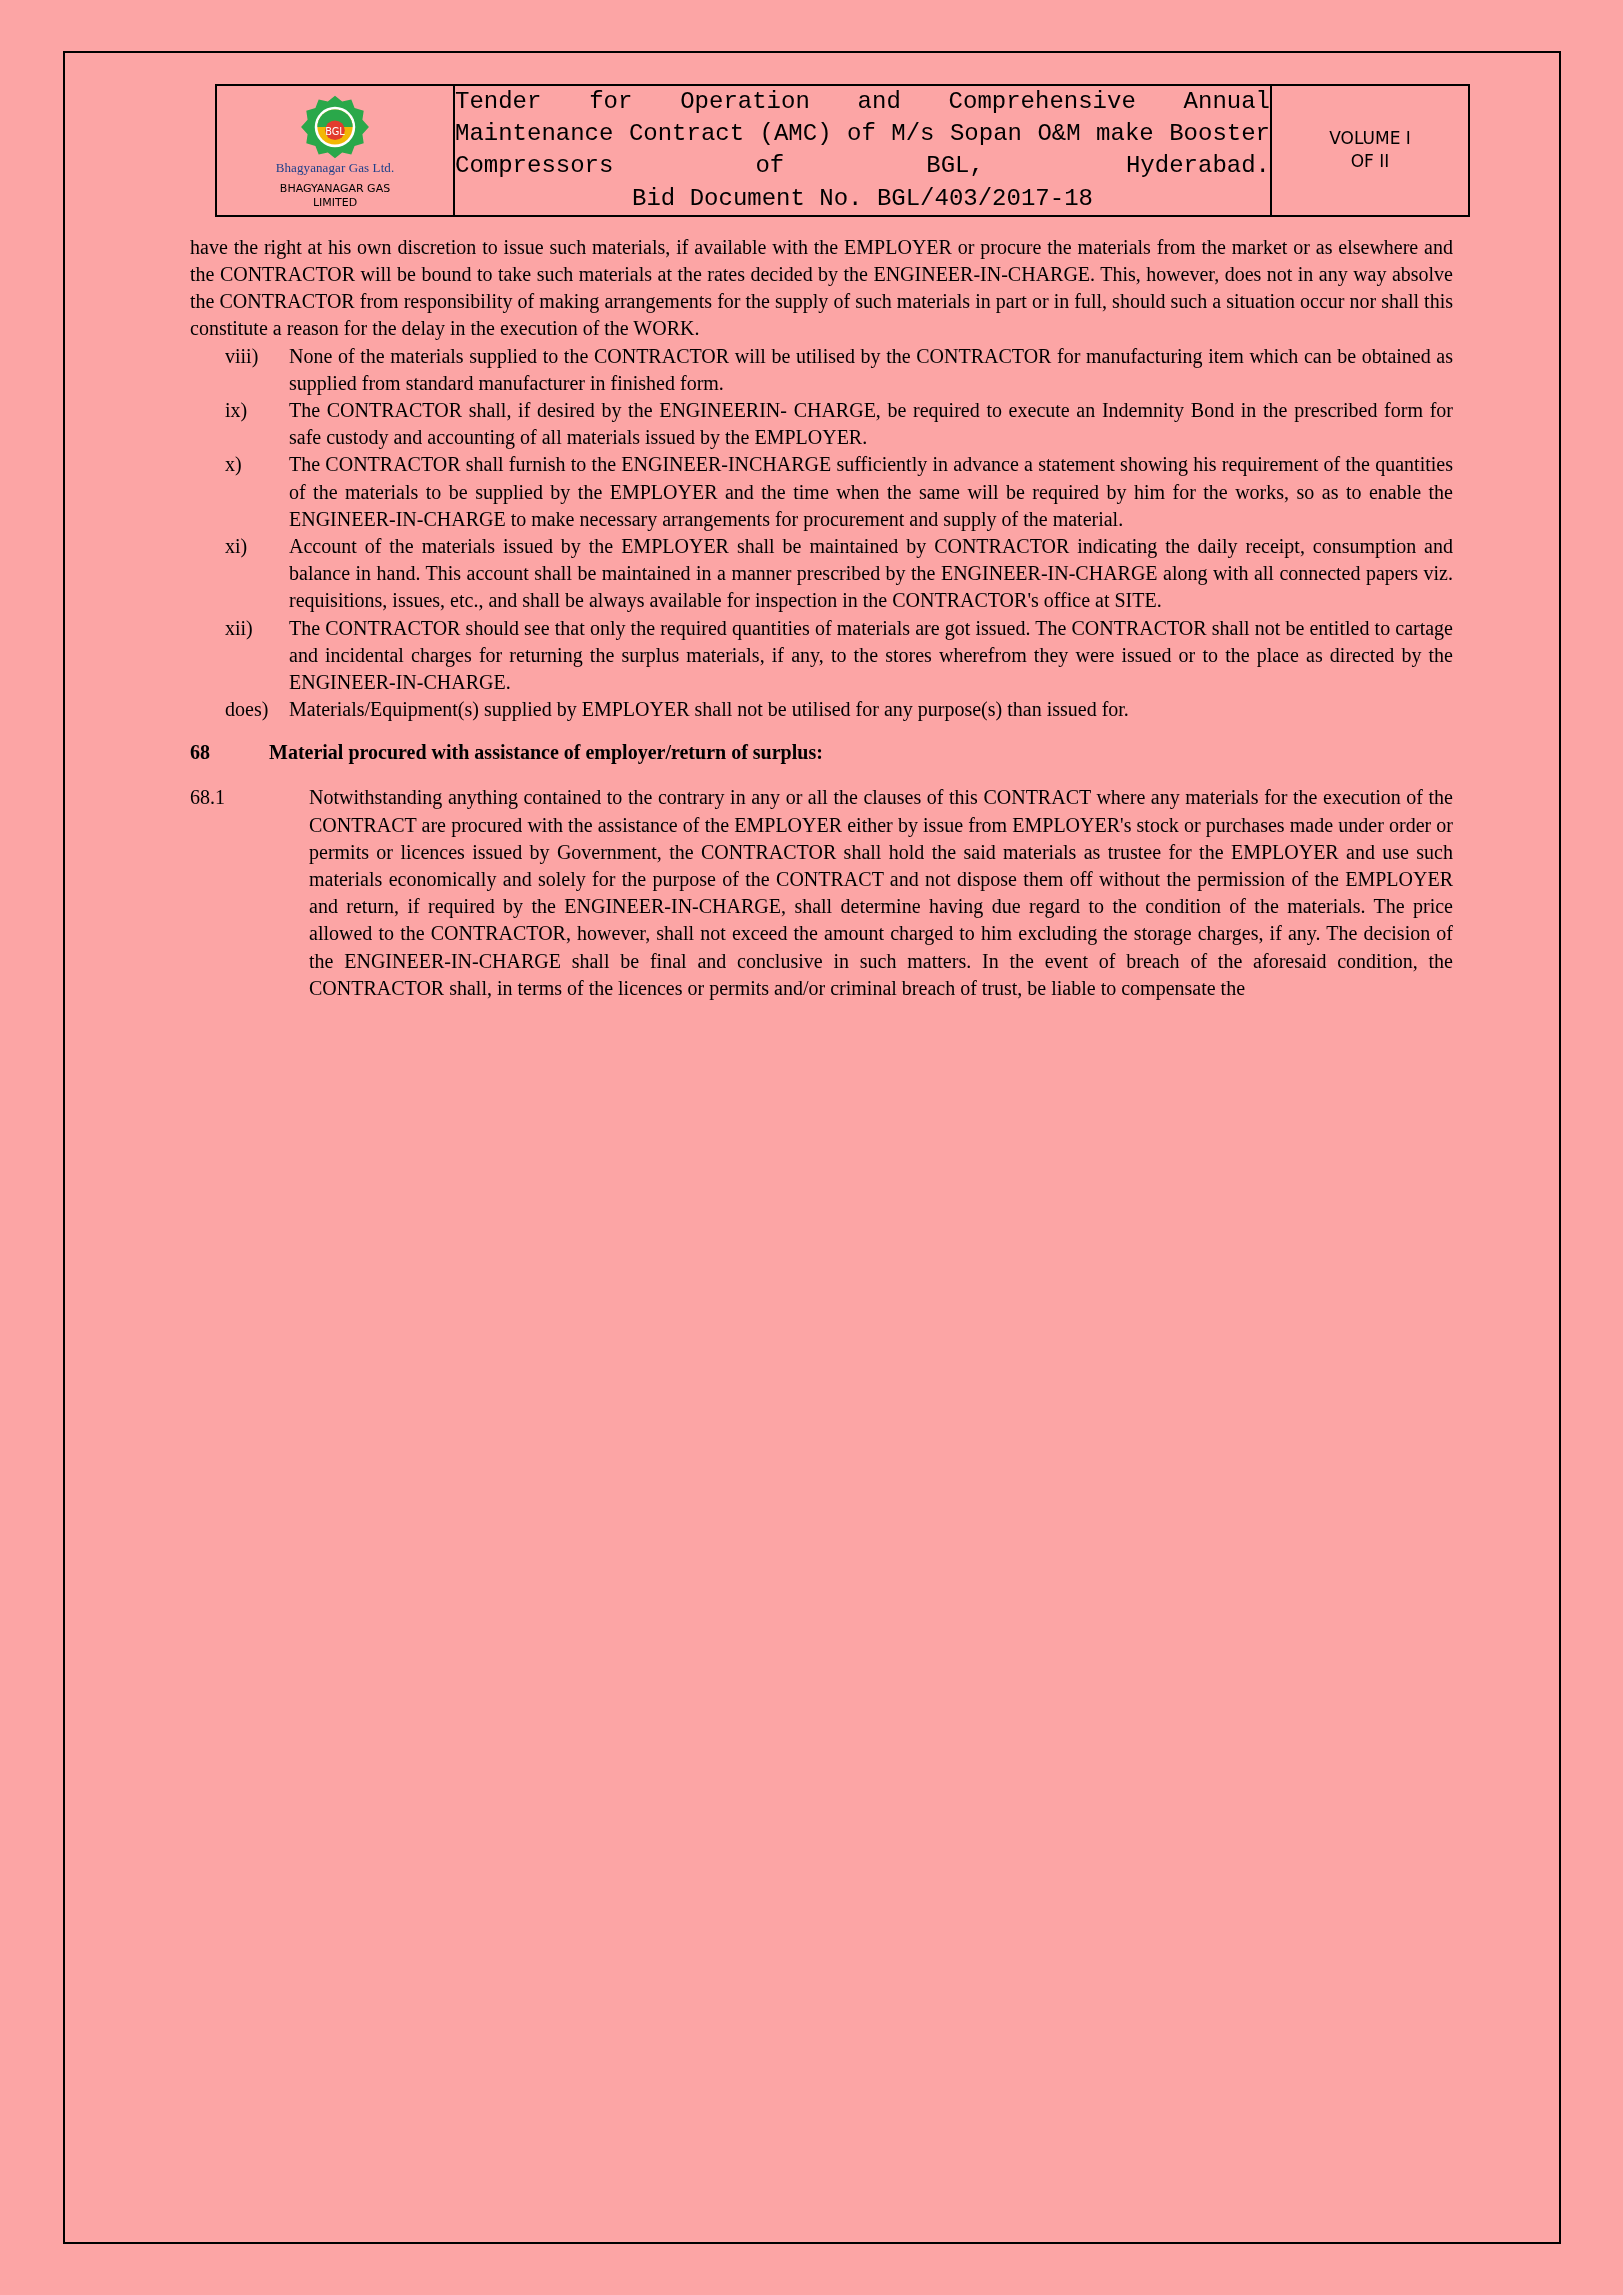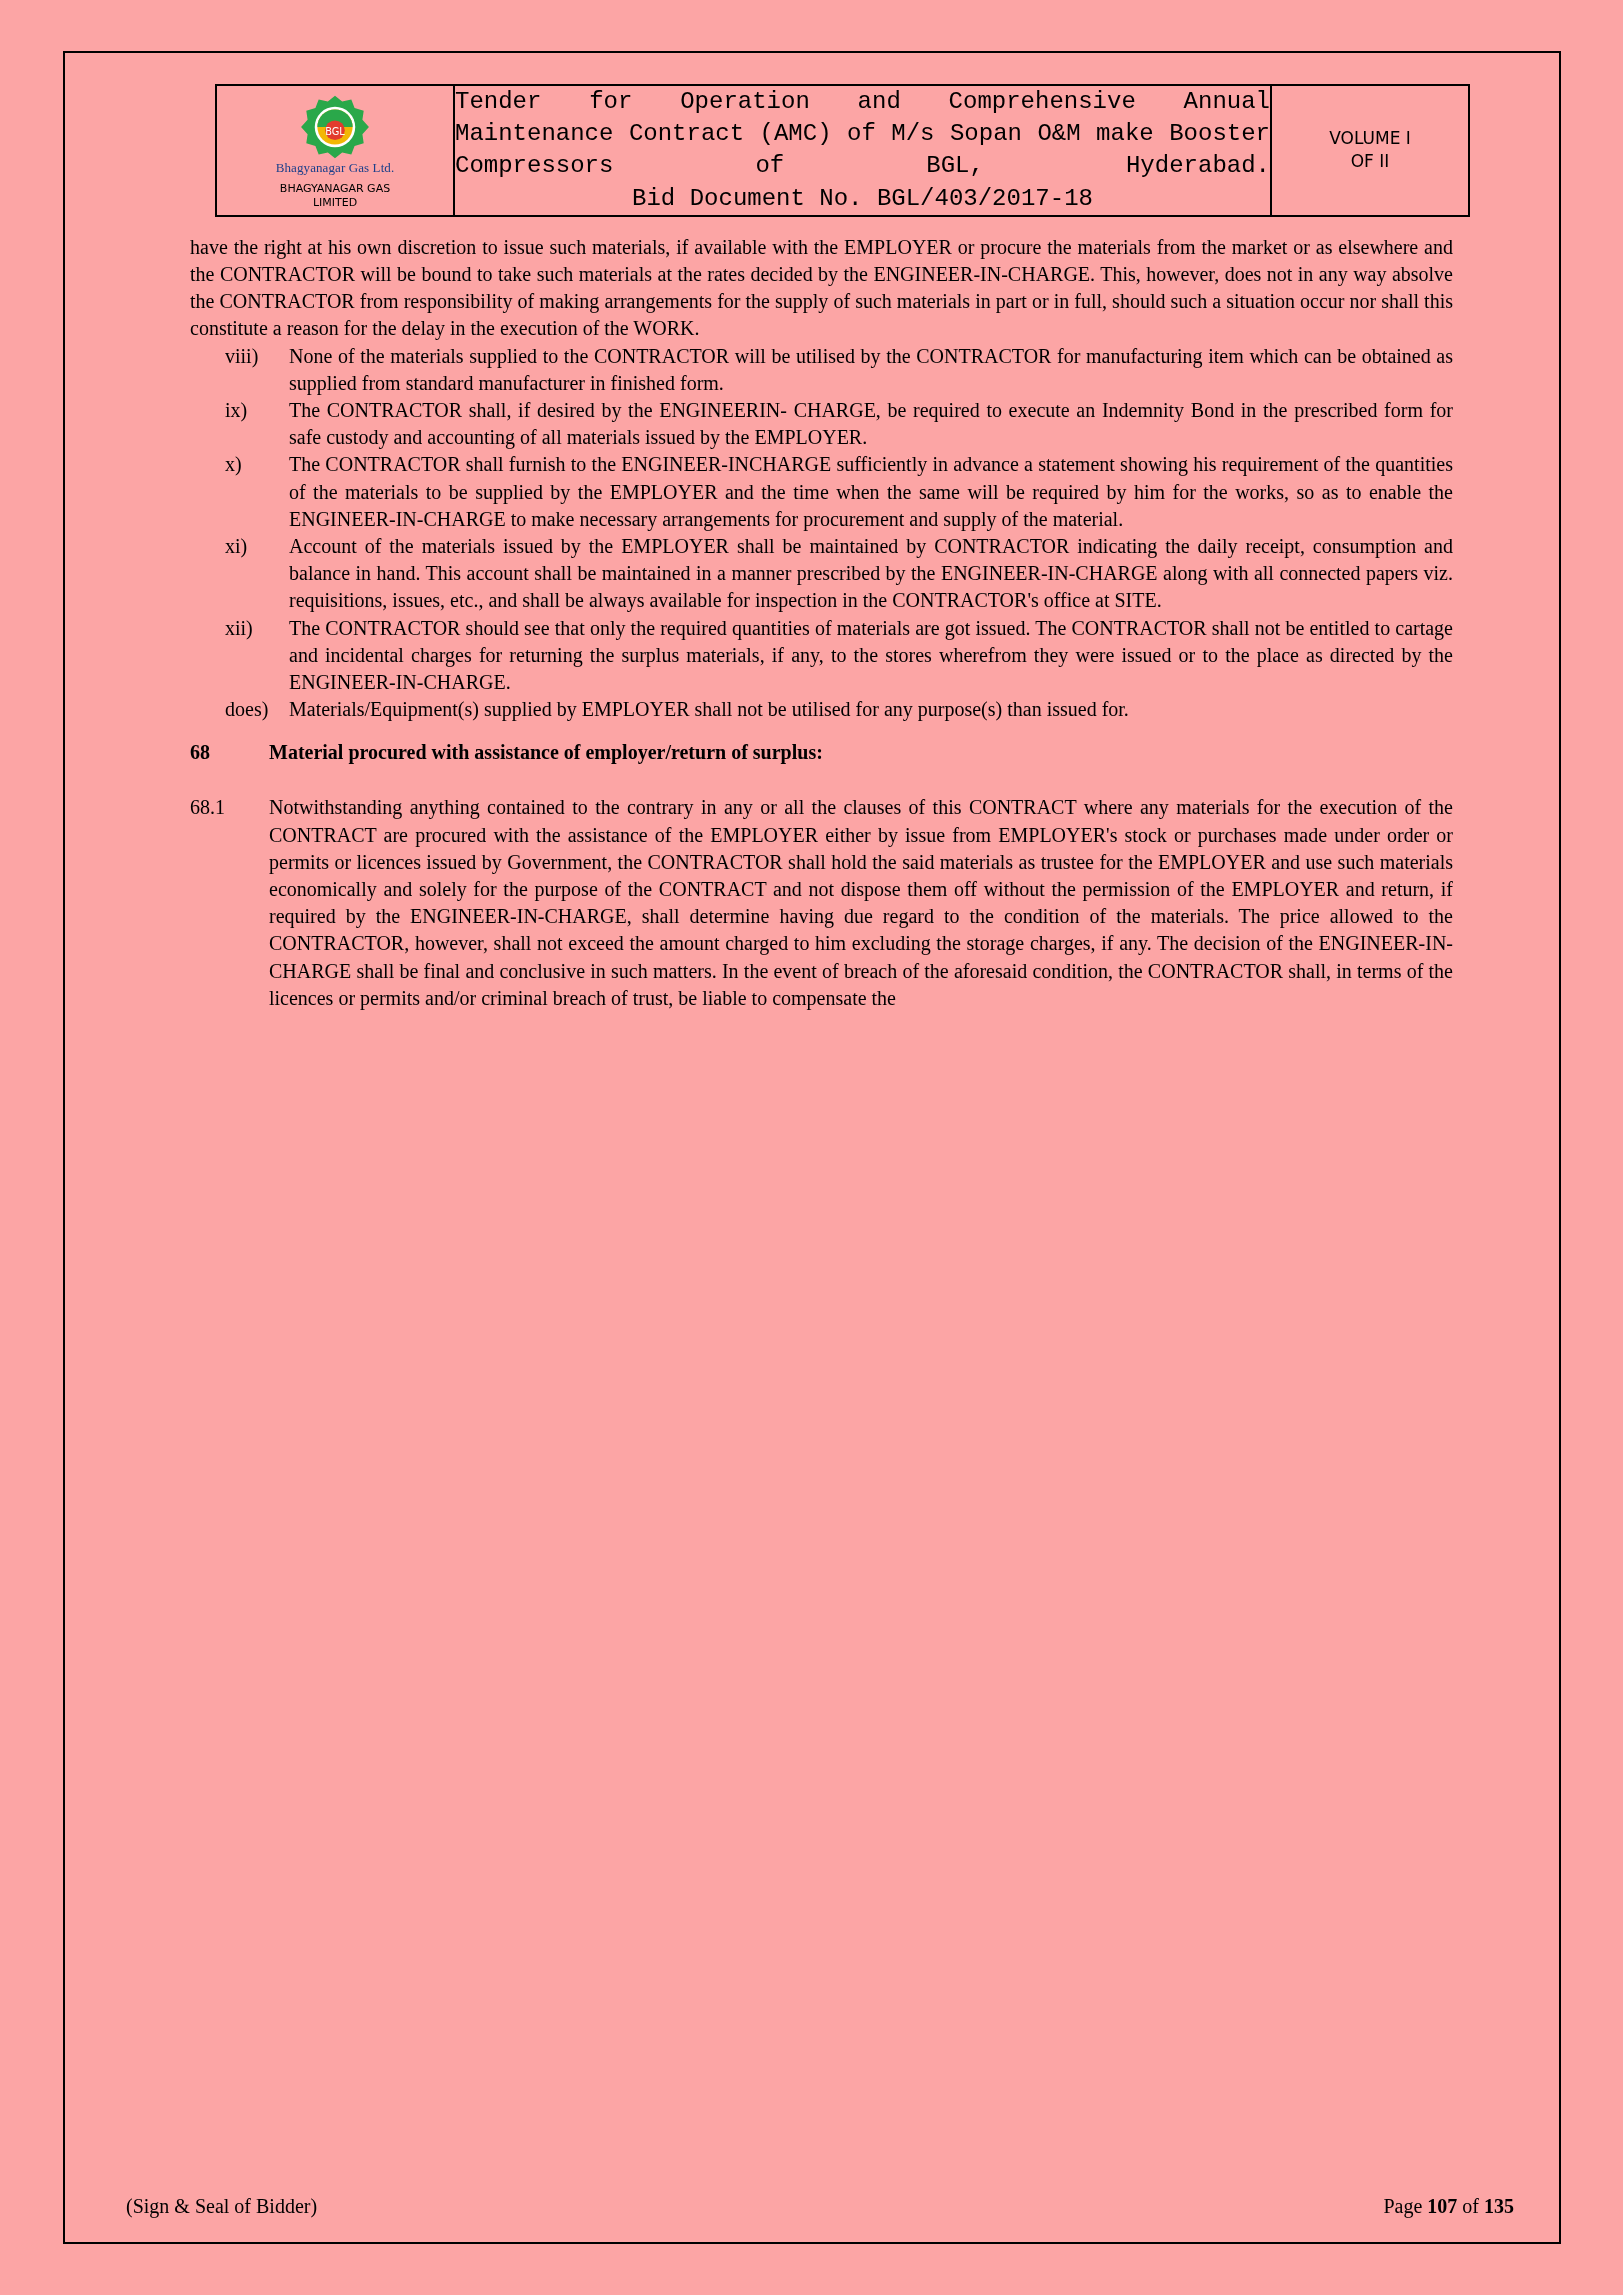--- a/index.html
+++ b/index.html
@@ -153,21 +153,22 @@
     padding-left: 0px;
     box-sizing: border-box;
   }
   .section-head .head-txt {
     flex: 1 1 auto;
   }
 
   .clause {
     display: flex;
     align-items: flex-start;
-    margin-top: 28px;
+    margin-top: 18px;
+    gap: 40px;
   }
   .clause .num {
     width: 79px;
     flex: 0 0 79px;
     box-sizing: border-box;
   }
   .clause .clause-txt {
     flex: 1 1 auto;
     text-align: justify;
     text-align-last: left;
@@ -275,23 +276,14 @@
       </div>
 
       <div class="clause">
         <div class="num">68.1</div>
         <div class="clause-txt"> Notwithstanding anything contained to the contrary in any or all the clauses of this CONTRACT where any materials for the execution of the CONTRACT are procured with the assistance of the EMPLOYER either by issue from EMPLOYER's stock or purchases made under order or permits or licences issued by Government, the CONTRACTOR shall hold the said materials as trustee for the EMPLOYER and use such materials economically and solely for the purpose of the CONTRACT and not dispose them off without the permission of the EMPLOYER and return, if required by the ENGINEER-IN-CHARGE, shall determine having due regard to the condition of the materials. The price allowed to the CONTRACTOR, however, shall not exceed the amount charged to him excluding the storage charges, if any. The decision of the ENGINEER-IN-CHARGE shall be final and conclusive in such matters. In the event of breach of the aforesaid condition, the CONTRACTOR shall, in terms of the licences or permits and/or criminal breach of trust, be liable to compensate the</div>
       </div>
 
     </div>
   </div>
 
-  <div class="footer">
-    <div>(Sign &amp; Seal of Bidder)</div>
-    <div>
-      <span>Page</span>
-      <b>107</b>
-      <span>of</span>
-      <b>135</b>
-    </div>
-  </div>
 </div>
 
 
 </body></html>

